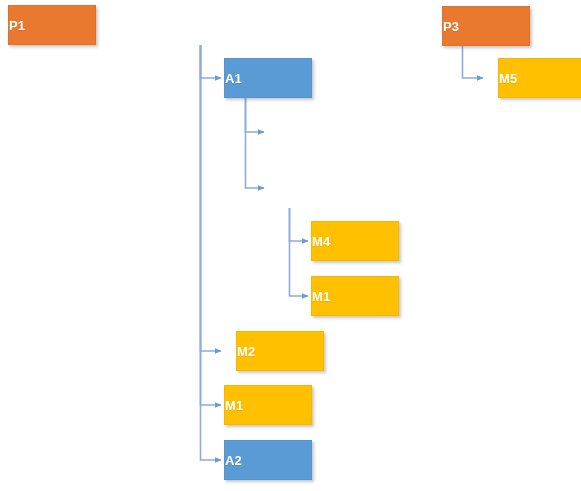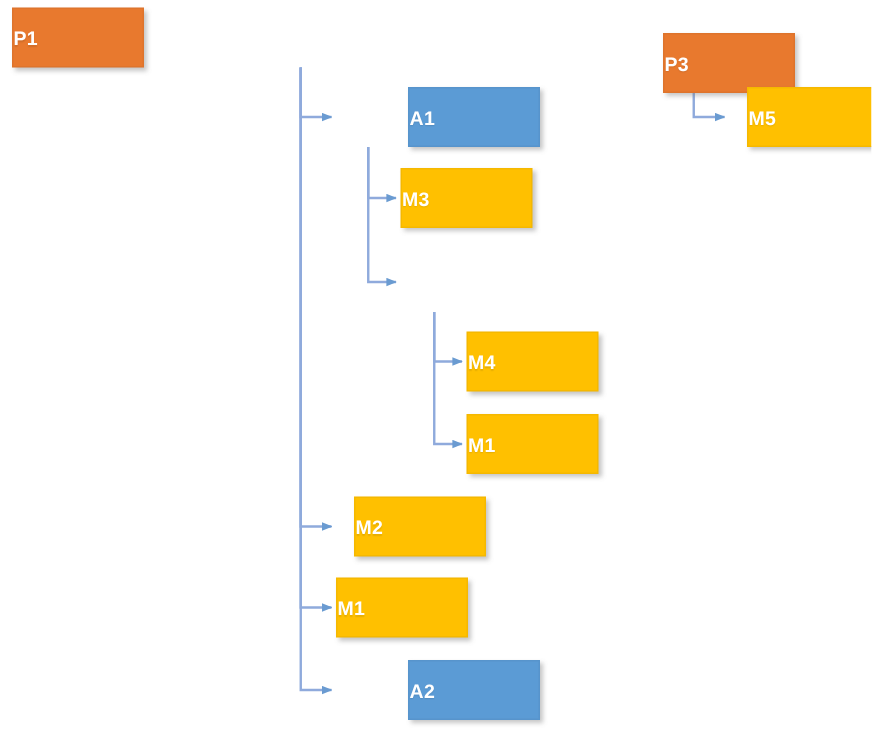--- a/index.html
+++ b/index.html
@@ -41,21 +41,21 @@
     border: 1px solid rgba(0,0,0,0.04);
     box-shadow: 2px 2px 3px rgba(120,120,120,0.42);
     user-select: none;
   }
   .node-label {
     display: block;
     line-height: 1;
     text-shadow: 0 1px 1px rgba(0,0,0,0.10);
   }
   .type-project  { background: #E8792E; }
-  .type-activity { background: #5B9BD5; margin-left: 48px; }
+  .type-activity { background: #5B9BD5; }
   .type-milestone{ background: #FFC000; }
 </style>
 </head>
 <body>
 
 <div id="canvas">
 
   <svg id="connector-layer" viewBox="0 0 581 491" width="581" height="491" xmlns="http://www.w3.org/2000/svg">
     <defs>
       <marker id="arrowHead" markerWidth="7" markerHeight="7" refX="6.4" refY="3" orient="auto" markerUnits="userSpaceOnUse">
@@ -83,35 +83,32 @@
 
       <path d="M462.5,45 L462.5,78 L483,78"></path>
     </g>
   </svg>
 
   <div class="node type-project" style="left:8px;  top:5px;">
     <span class="node-label">P1</span>
   </div>
 
 
-  <div class="node type-project" style="left:442px; top:22px;">
+  <div class="node type-project" style="left:442px; top:6px;">
     <span class="node-label">P3</span>
   </div>
 
   <div class="node type-activity" style="left:224px; top:58px;">
     <span class="node-label">A1</span>
   </div>
 
   <div class="node type-milestone" style="left:486px; top:58px;margin-left:12px;">
     <span class="node-label">M5</span>
   </div>
 
-  <div class="node type-milestone" style="left:267px; top:112px;">
-    <span class="node-label">M3</span>
-  </div>
 
 
   <div class="node type-milestone" style="left:311px; top:221px;">
     <span class="node-label">M4</span>
   </div>
 
   <div class="node type-milestone" style="left:311px; top:276px;">
     <span class="node-label">M1</span>
   </div>
 

